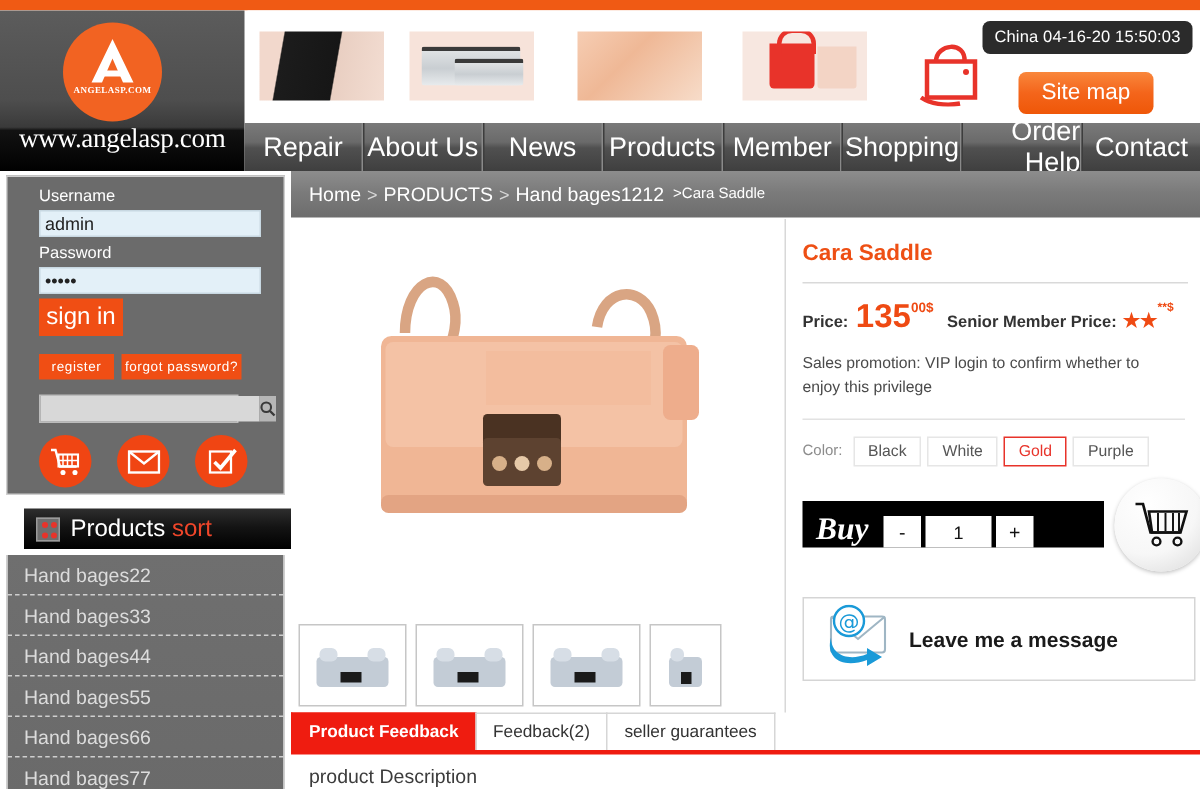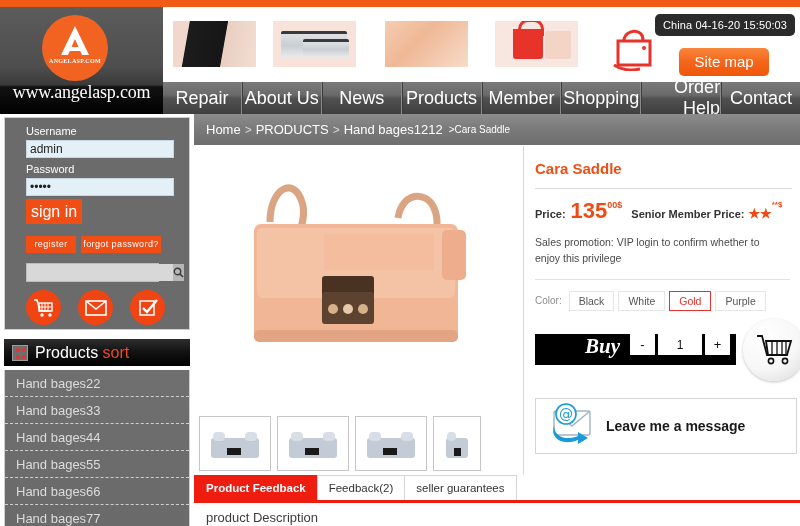--- a/index.html
+++ b/index.html
@@ -158,21 +158,21 @@
   .circ-icon {
     position: absolute; top: 172px; width: 35px; height: 35px;
     border-radius: 50%; background: #f04513;
     display: flex; align-items: center; justify-content: center;
     cursor: pointer;
   }
   .ci1 { left: 21px; } .ci2 { left: 73px; } .ci3 { left: 125px; }
 
   
   .sort-header {
-    position: absolute; left: 4px; top: 225px; width: 186px; height: 27px;
+    position: absolute; left: 16px; top: 225px; width: 186px; height: 27px;
     background: linear-gradient(180deg,#2e2e2e 0%,#141414 45%,#000 100%);
     display: flex; align-items: center; padding-left: 8px;
   }
   .sort-icon {
     width: 16px; height: 16px; background: #6e6e6e;
     border: 1px solid #9a9a9a; margin-right: 7px; position: relative;
   }
   .sort-icon:before {
     content:""; position:absolute; left:3px; top:2px; width:4px; height:4px;
     background:#e8332a; border-radius:50%;
@@ -256,21 +256,21 @@
   .color-label { font-size: 10px; color: #8c8c8c; margin-right: 7px; }
   .color-opt {
     padding: 3px 9px; font-size: 10.5px; color: #555;
     border: 1px solid #e6e6e6; margin-right: 4px; cursor: pointer;
     background: #fff;
   }
   .color-opt.selected { border: 1px solid #e8332a; color: #e8332a; }
 
   .buy-bar {
     position: absolute; left: 10px; top: 188px; width: 201px; height: 31px;
-    background: #000000; display: flex; align-items: flex-start; padding-left: 41px;
+    background: #000000; display: flex; align-items: flex-end;
   }
   .buy-word {
     color: #ffffff; font-size: 21px; font-style: italic; font-weight: bold;
     margin-left: 9px; margin-right: 10px; font-family: "Liberation Serif", serif;
   }
   .qty-btn {
     width: 25px; height: 21px; background: #ffffff; color: #111;
     font-size: 13px; display: flex; align-items: center;
     justify-content: center; cursor: pointer;
   }

